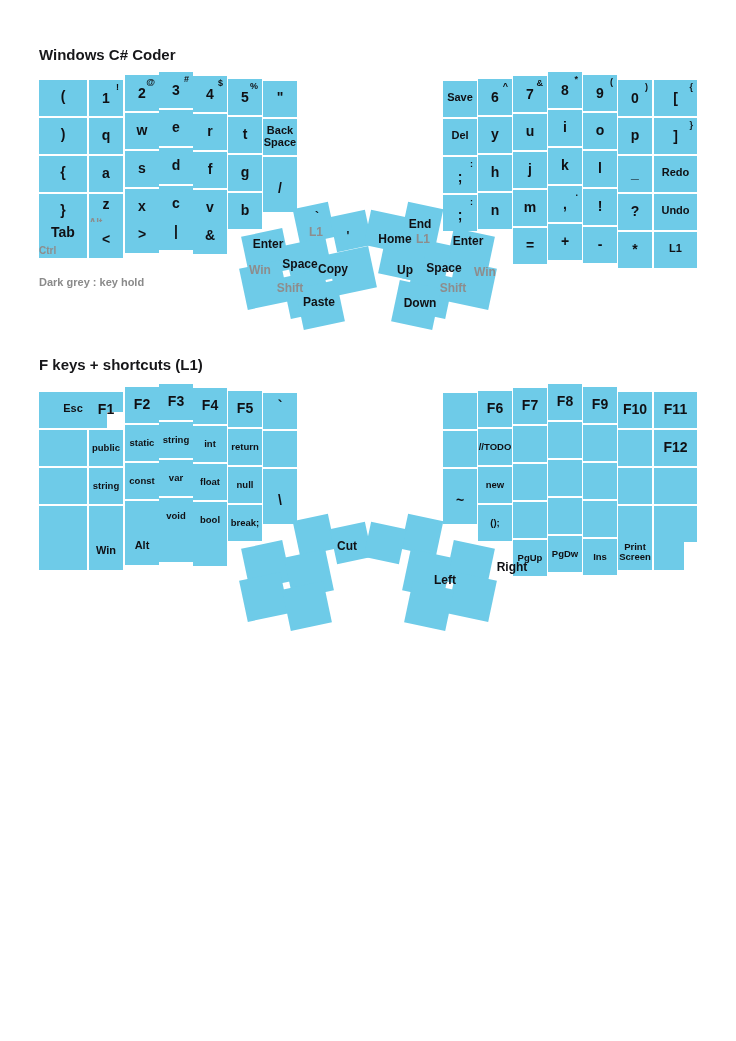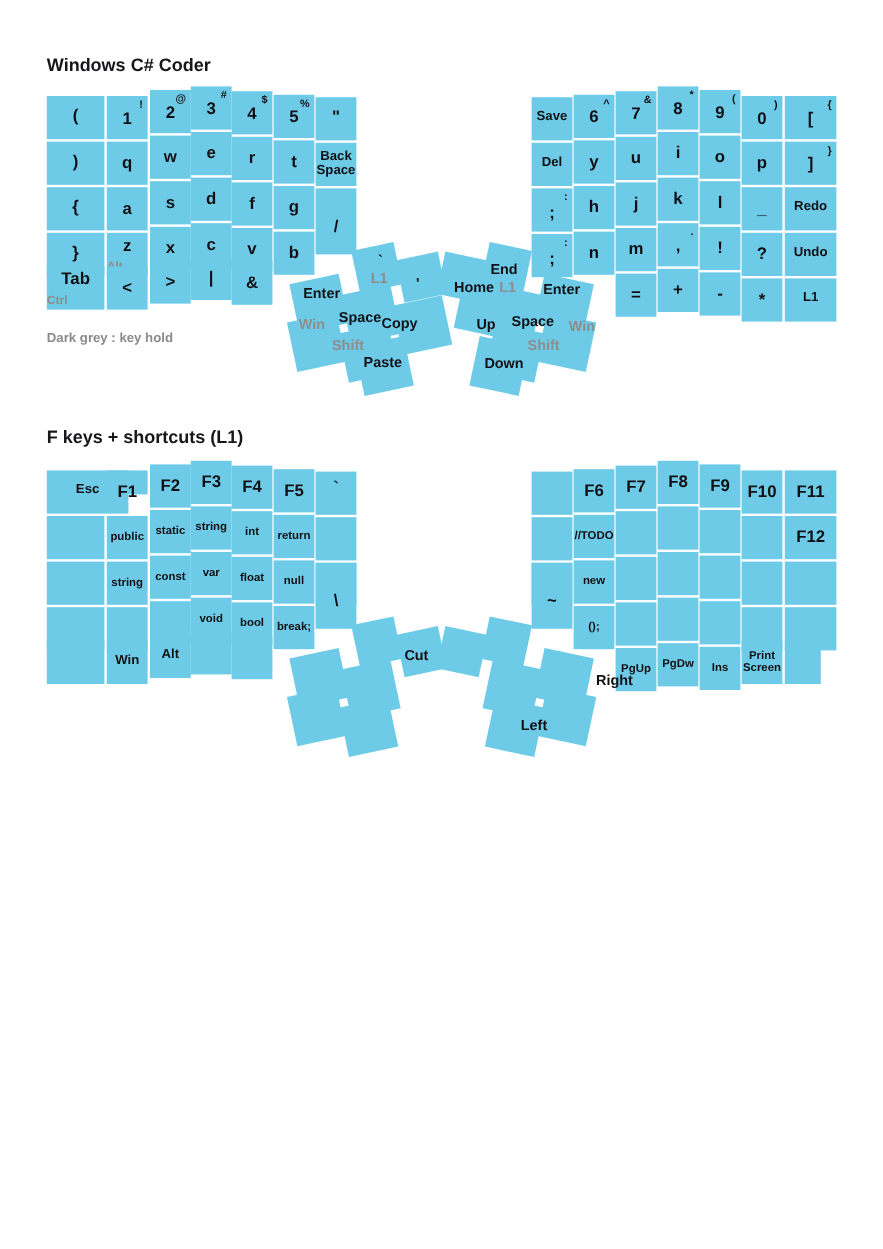--- a/index.html
+++ b/index.html
@@ -556,13 +556,13 @@
 </div>
 
 <div class="key rot-r" style="left:404px;top:517px;width:36px;height:36px;"></div>
 <div class="key rot-r" style="left:367px;top:525px;width:36px;height:36px;"></div>
 <div class="key rot-r" style="left:449px;top:544px;width:42px;height:42px;"></div>
 <div class="key rot-r" style="left:406px;top:553px;width:42px;height:42px;"></div>
 <div class="key rot-r" style="left:451px;top:576px;width:42px;height:42px;"></div>
 <div class="key rot-r" style="left:408px;top:585px;width:42px;height:42px;"></div>
 
 <div class="free-label" style="left:456px;top:561px;width:40px;margin-left:36px;">Right</div>
-<div class="free-label" style="left:425px;top:574px;width:40px;margin-top:24px;">Left</div>
+<div class="free-label" style="left:425px;top:574px;width:40px;">Left</div>
 
 </body></html>

